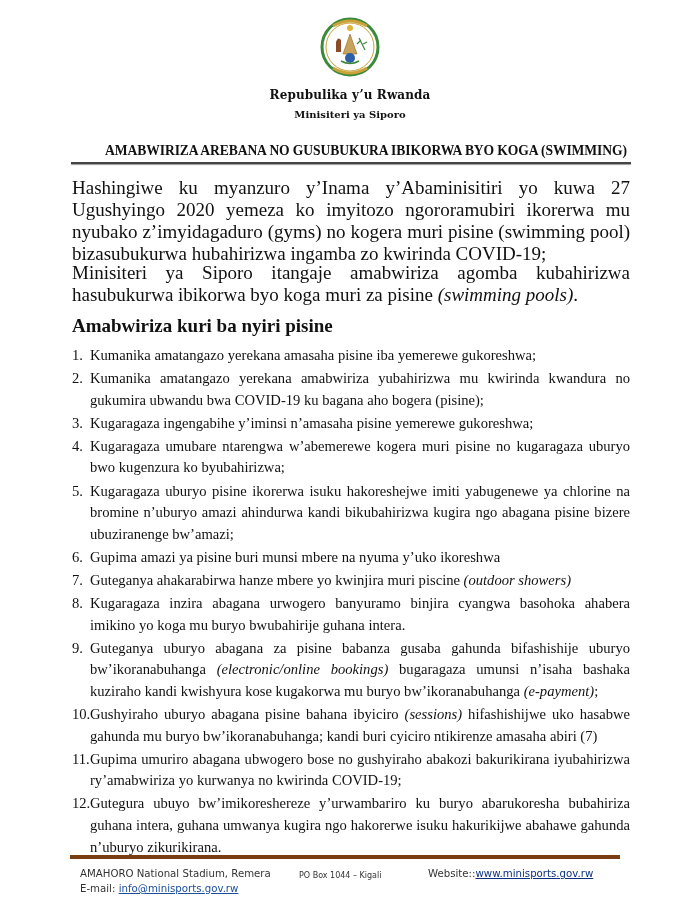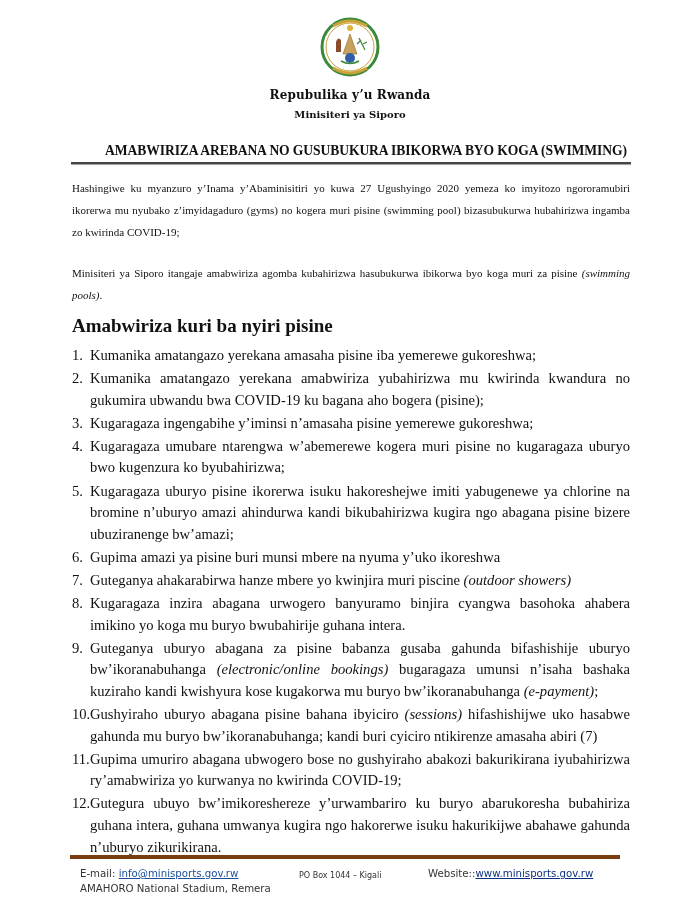--- a/index.html
+++ b/index.html
@@ -8,21 +8,21 @@
   .emblem { position: absolute; left: 319px; top: 14px; width: 62px; height: 66px; }
   .rep-title { position: absolute; left: 0; width: 700px; top: 88px; text-align: center;
                font-family: "DejaVu Serif", serif; font-weight: bold; font-size: 12px; letter-spacing: 0.1px; }
   .min-title { position: absolute; left: 0; width: 700px; top: 109px; text-align: center;
                font-family: "DejaVu Serif", serif; font-weight: bold; font-size: 10px; }
   .doc-heading { position: absolute; left: 86px; width: 560px; top: 143px; text-align: center;
                  font-family: "Liberation Serif", serif; font-weight: bold; font-size: 13.6px; letter-spacing: -0.1px; }
   .heading-rule { position: absolute; left: 71px; width: 560px; top: 162px; height: 2px;
                   background: #444; box-shadow: 0 1px 1px #999; }
   .para { position: absolute; left: 72px; width: 558px; font-family: "Liberation Serif", serif;
-          font-size: 11px; line-height: 22px; text-align: justify; }
+          font-size: 19px; line-height: 22px; text-align: justify; }
   .p1 { top: 177px; }
   .p2 { top: 246px; margin-top: 16px; }
   .subhead { position: absolute; left: 72px; top: 315px; font-family: "Liberation Serif", serif;
              font-weight: bold; font-size: 19px; }
   ol.rules { position: absolute; left: 72px; top: 345px; width: 558px; margin: 0; padding: 0;
              list-style: none; font-family: "Liberation Serif", serif; font-size: 14.6px; line-height: 21.6px; }
   ol.rules li { position: relative; padding-left: 18px; text-align: justify; margin-bottom: 1.5px; }
   ol.rules li .num { position: absolute; left: 0; top: 0; }
   ol.rules li.two-digit { padding-left: 18px; }
   ol.rules li.two-digit .num { left: 0; }
@@ -77,22 +77,22 @@
     <li><span class="num">8.</span><span>Kugaragaza inzira abagana urwogero banyuramo binjira cyangwa basohoka ahabera imikino yo koga mu buryo bwubahirije guhana intera.</span></li>
     <li><span class="num">9.</span><span>Guteganya uburyo abagana za pisine babanza gusaba gahunda bifashishije uburyo bw’ikoranabuhanga </span><em>(electronic/online bookings)</em><span> bugaragaza umunsi n’isaha bashaka kuziraho kandi kwishyura kose kugakorwa mu buryo bw’ikoranabuhanga </span><em>(e-payment)</em><span>;</span></li>
     <li class="two-digit"><span class="num">10.</span><span>Gushyiraho uburyo abagana pisine bahana ibyiciro </span><em>(sessions)</em><span> hifashishijwe uko hasabwe gahunda mu buryo bw’ikoranabuhanga; kandi buri cyiciro ntikirenze amasaha abiri (7)</span></li>
     <li class="two-digit"><span class="num">11.</span><span>Gupima umuriro abagana ubwogero bose no gushyiraho abakozi bakurikirana iyubahirizwa ry’amabwiriza yo kurwanya no kwirinda COVID-19;</span></li>
     <li class="two-digit"><span class="num">12.</span><span>Gutegura ubuyo bw’imikoreshereze y’urwambariro ku buryo abarukoresha bubahiriza guhana intera, guhana umwanya kugira ngo hakorerwe isuku hakurikijwe abahawe gahunda n’uburyo zikurikirana.</span></li>
   </ol>
 
   <div class="footer-rule"></div>
 
   <div class="footer f-left">
+    <div>AMAHORO National Stadium, Remera</div>
     <div><span>E-mail: </span><a class="link">info@minisports.gov.rw</a></div>
-    <div>AMAHORO National Stadium, Remera</div>
   </div>
 
   <div class="footer f-mid">PO Box 1044 – Kigali</div>
 
   <div class="footer f-right">
     <div><span>Website::</span><a class="link dark">www.minisports.gov.rw</a></div>
   </div>
 
 </div>
 

